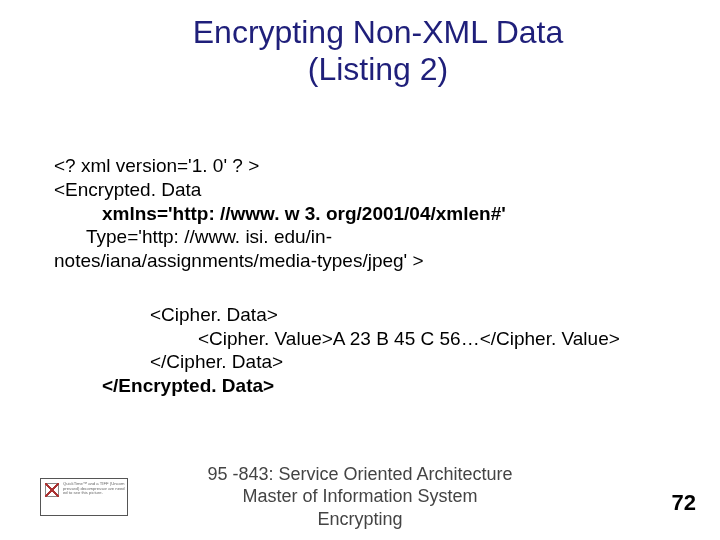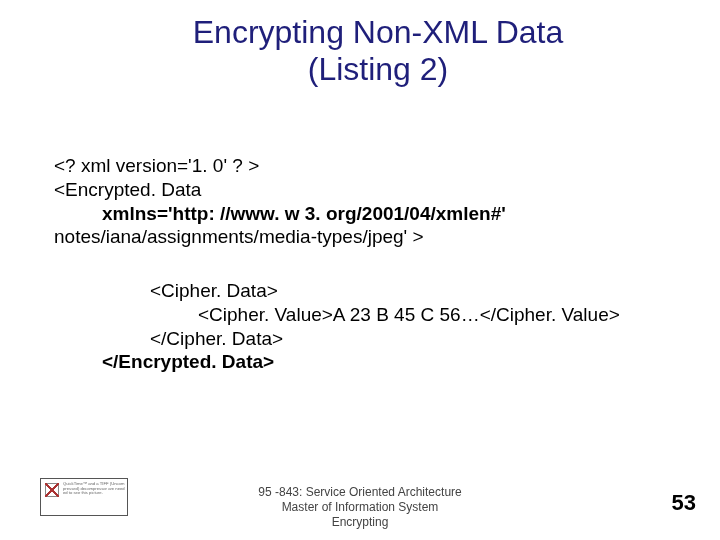--- a/index.html
+++ b/index.html
@@ -41,21 +41,21 @@
   .indent1 { padding-left: 48px; font-weight: bold; }
   .indent2 { padding-left: 96px; }
   .indent3 { padding-left: 144px; }
   .gap { height: 30px; }
   .footer-center {
     position: absolute;
     bottom: 10px;
     left: 0;
     right: 0;
     text-align: center;
-    font-size: 12px;
+    font-size: 18px;
     color: #444;
     line-height: 1.25;
   }
   .footer-right {
     position: absolute;
     bottom: 24px;
     right: 24px;
     font-size: 22px;
     font-weight: bold;
     color: #000;
@@ -113,34 +113,35 @@
 
   <div class="title">
     <span>Encrypting Non-XML Data</span><br>
     <span>(Listing 2)</span>
   </div>
 
   <div class="body">
     <div class="indent0">&lt;? xml version='1. 0' ? &gt;</div>
     <div class="indent0">&lt;Encrypted. Data</div>
     <div class="indent1">xmlns='http: //www. w 3. org/2001/04/xmlen#'</div>
+    <div style="padding-left:32px">Type='http: //www. isi. edu/in-</div>
     <div class="indent0">notes/iana/assignments/media-types/jpeg' &gt;</div>
     <div class="gap"></div>
     <div class="indent2">&lt;Cipher. Data&gt;</div>
     <div class="indent3">&lt;Cipher. Value&gt;A 23 B 45 C 56…&lt;/Cipher. Value&gt;</div>
     <div class="indent2">&lt;/Cipher. Data&gt;</div>
     <div class="indent1">&lt;/Encrypted. Data&gt;</div>
   </div>
 
   <div class="placeholder-box">
     <div class="placeholder-icon"></div>
     <div class="placeholder-text">QuickTime™ and a TIFF (Uncompressed) decompressor are needed to see this picture.</div>
   </div>
 
   <div class="footer-center">
     <span>95 -843: Service Oriented Architecture</span><br>
     <span>Master of Information System</span><br>
     <span>Encrypting</span>
   </div>
 
-  <div class="footer-right">53</div>
+  <div class="footer-right">72</div>
 
 </div>
 
 </body></html>

